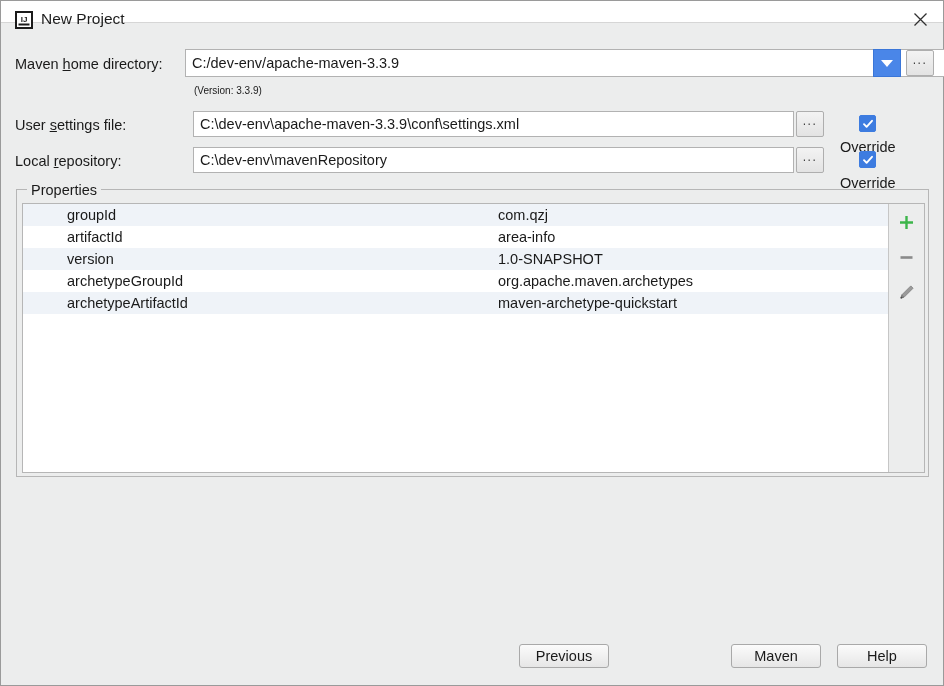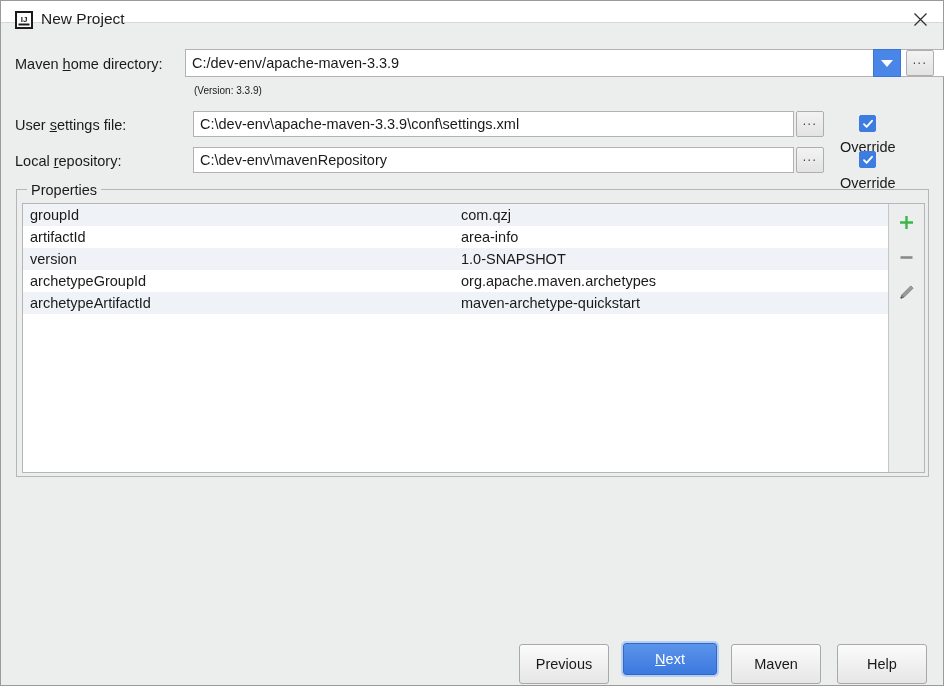--- a/index.html
+++ b/index.html
@@ -174,21 +174,21 @@
   .prop-row {
     display: flex;
     height: 22px;
     align-items: center;
     font-size: 14.5px;
     color: #1a1a1a;
     white-space: nowrap;
   }
   .prop-row.alt { background: #eff3f8; }
   .prop-row.plain { background: #ffffff; border-radius: 11px; }
-  .prop-key { width: 437px; padding-left: 7px; overflow: hidden; }
+  .prop-key { width: 437px; padding-left: 7px; overflow: hidden; margin-left: 37px; }
   .prop-val { flex: 1 1 auto; padding-left: 1px; overflow: hidden; }
 
   #props-toolbar {
     width: 35px;
     background: #eceded;
     display: flex;
     flex-direction: column;
     align-items: center;
     padding-top: 6px;
     gap: 11px;
@@ -197,21 +197,21 @@
   .tool-btn {
     width: 26px; height: 24px;
     display: flex; align-items: center; justify-content: center;
     cursor: default;
   }
   .tool-btn svg { display: block; }
 
   
   .dlg-btn {
     position: absolute;
-    height: 40px;
+    height: 24px;
     border-radius: 3px;
     display: flex;
     align-items: center;
     justify-content: center;
     font-size: 14.5px;
     cursor: default;
     white-space: nowrap;
   }
   .dlg-btn.std {
     background: linear-gradient(#fbfbfb, #e6e6e6);
@@ -346,23 +346,20 @@
           <path d="M2.8 14.2 L4.3 12.7" stroke="#4d4d4d" stroke-width="1.4"></path>
         </svg>
       </div>
     </div>
   </div>
 
   <div class="dlg-btn std" style="left:518px; top:643px; width:90px;">
       <span>Previous</span>
     </div>
 
-  <div class="dlg-btn primary" style="left:622px; top:642px; width:94px; height:32px;">
-      <span><span></span><span class="mnem">N</span><span>ext</span></span>
-    </div>
 
   <div class="dlg-btn std" style="left:730px; top:643px; width:90px;">
       <span>Maven</span>
     </div>
 
   <div class="dlg-btn std" style="left:836px; top:643px; width:90px;">
       <span>Help</span>
     </div>
 
 </div>

